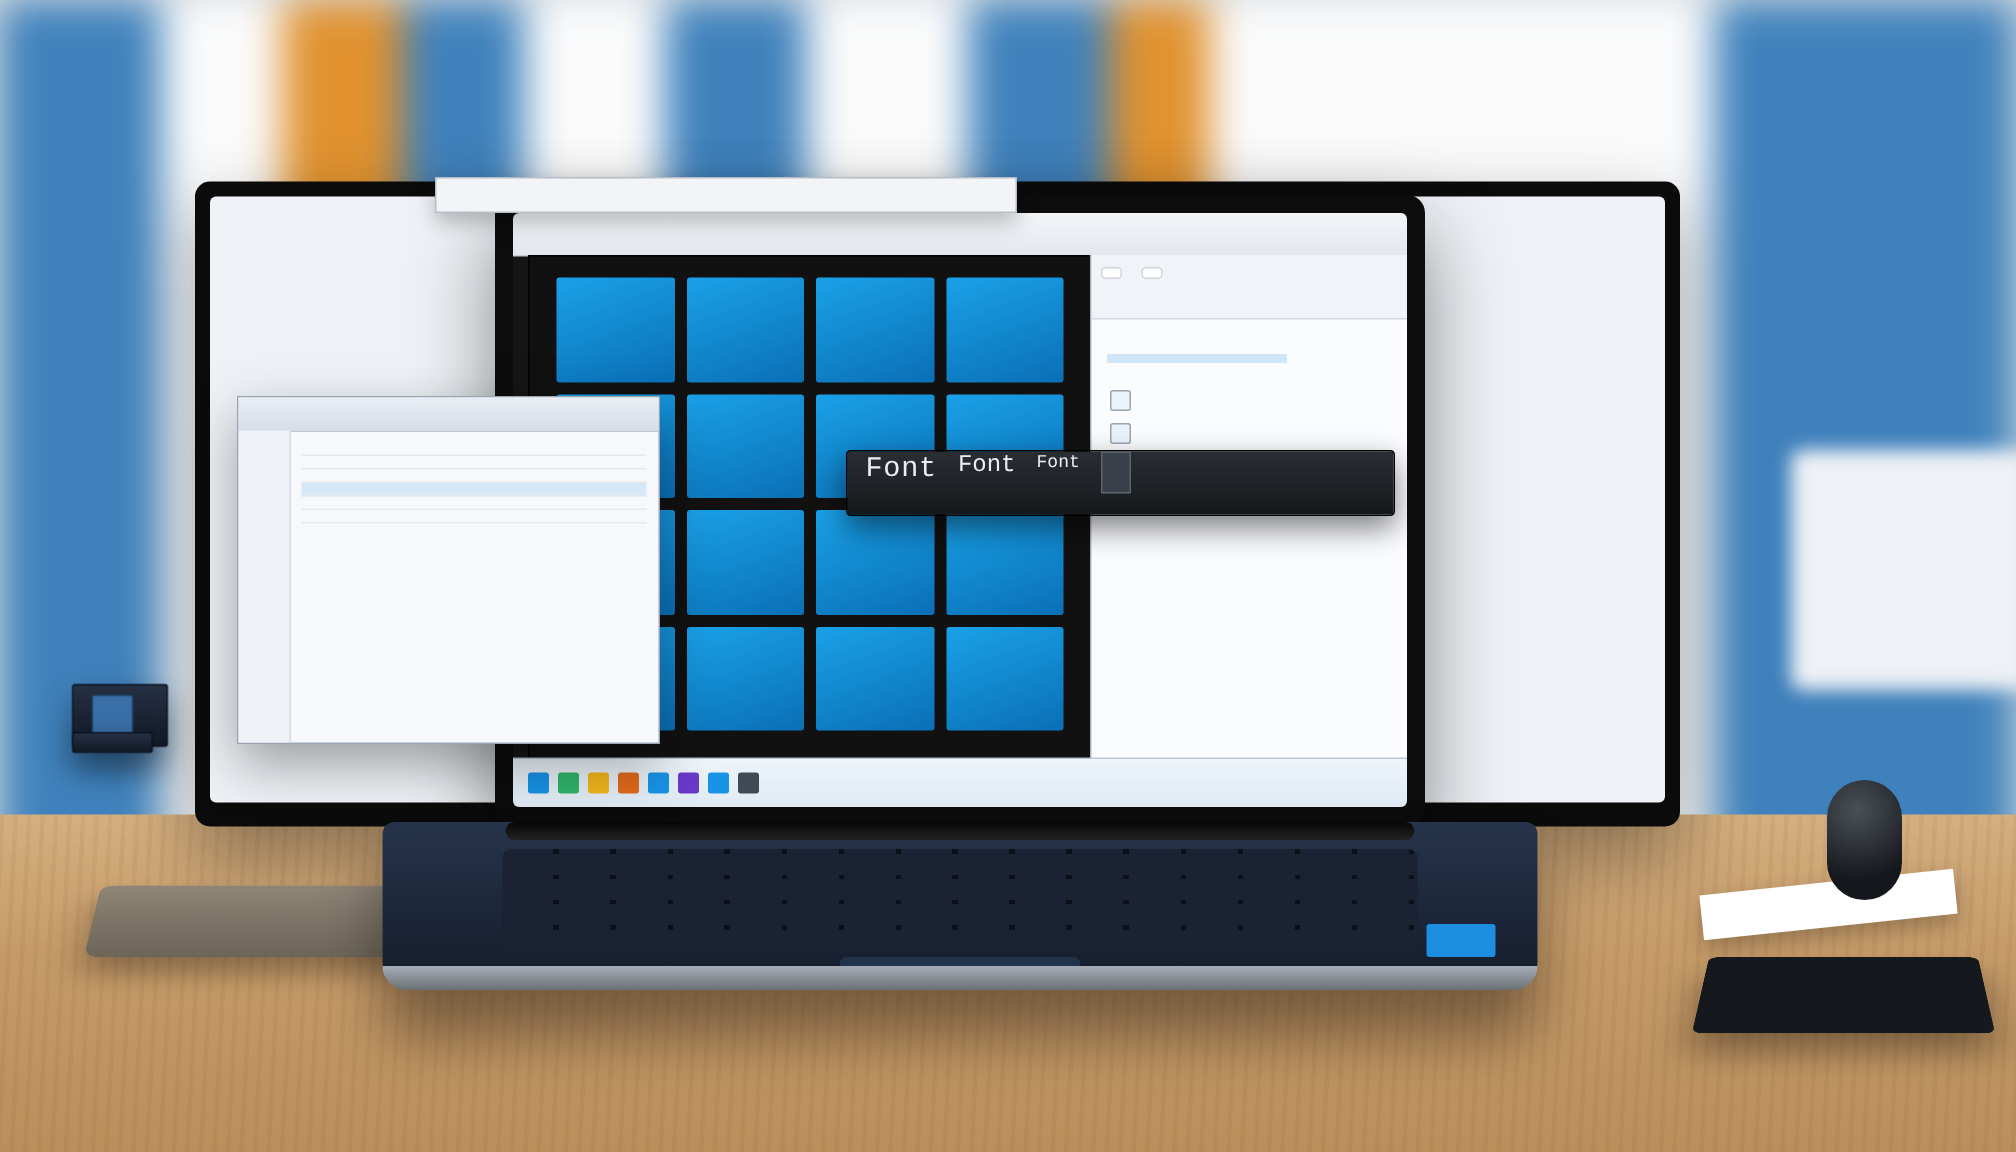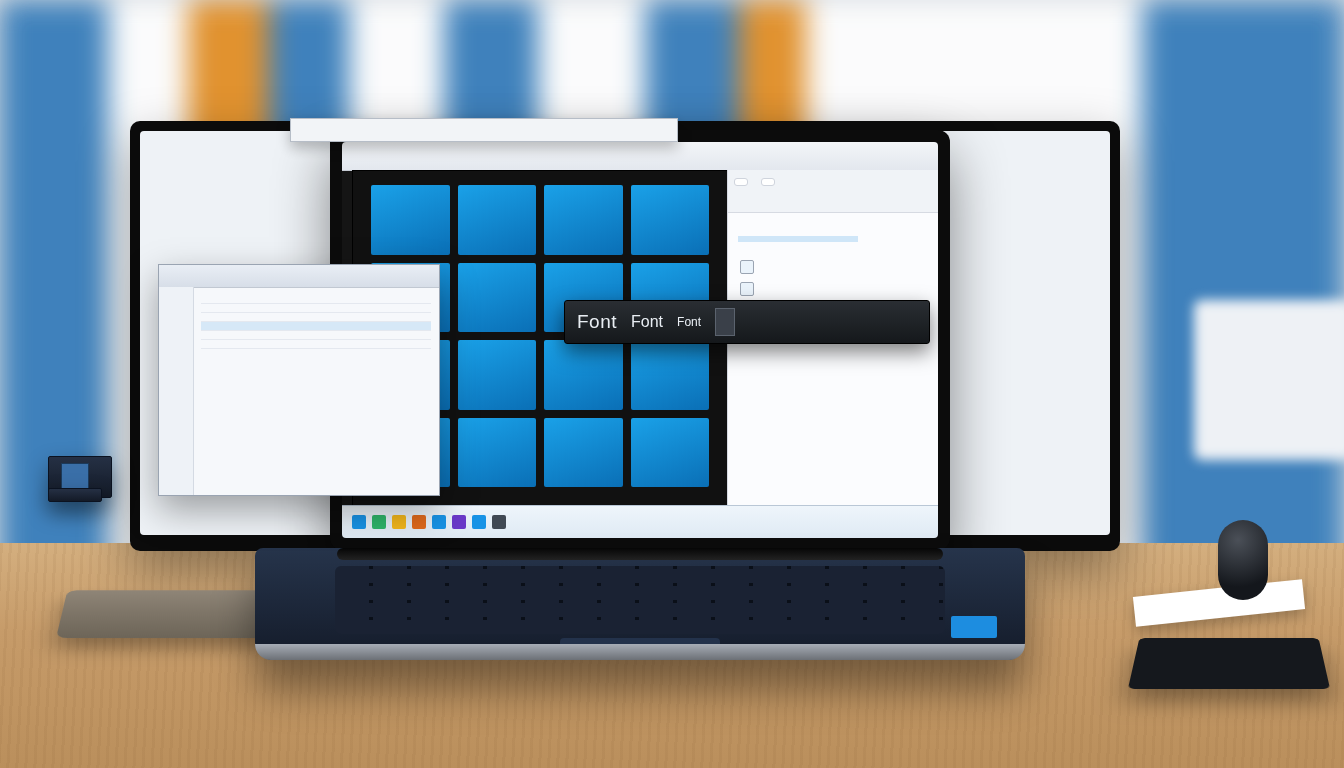--- a/index.html
+++ b/index.html
@@ -52,23 +52,23 @@
   .tile{background:linear-gradient(160deg,#1aa1e8,#0a6fb6);border-radius:2px}
   .rpanel{position:absolute;right:0;top:28px;bottom:32px;width:210px;background:#fbfcfe;border-left:1px solid #d6dae2}
   .ribbon{position:absolute;left:0;right:0;top:0;height:42px;background:#f0f3f7;border-bottom:1px solid #d6dae2}
   .ribbtn{display:inline-block;margin:8px 3px 0 6px;padding:3px 6px;font-size:8px;color:#3a3f47;border:1px solid #cfd4dd;border-radius:3px;background:#fff}
   .rlist{position:absolute;left:10px;top:86px;right:10px}
   .ritem{display:flex;align-items:center;gap:6px;padding:4px 2px;font-size:9px;color:#2b2f36}
   .ritem .ico{width:12px;height:12px;border:1px solid #9aa4b2;border-radius:2px;background:#eaf3fb}
   .rlink{color:#1466c3;text-decoration:underline;font-size:9px;margin-top:6px;display:block}
   
   .fontbar{position:absolute;left:222px;top:158px;width:340px;height:42px;padding:0 12px;
-           display:flex;align-items:center;gap:14px;color:#e9eef3;
+           display:flex;align-items:flex-start;gap:14px;color:#e9eef3;
            background:linear-gradient(180deg,#2a2e33,#15181b);border:1px solid #000;border-radius:3px;
-           font-family:Liberation Sans, sans-serif;box-shadow:0 8px 20px rgba(0,0,0,.5)}
+           font-family:Liberation Mono, monospace;box-shadow:0 8px 20px rgba(0,0,0,.5)}
   .fontbar .big{font-size:19px;letter-spacing:.5px}
   .fontbar .mid{font-size:16px}
   .fontbar .sm{font-size:12px}
   .fontbar .chip{width:18px;height:26px;background:#3a4049;border:1px solid #5b636e}
   .fontbar .mini{font-size:9px;color:#b7c0c9;margin-left:auto}
   
   .taskbar{position:absolute;left:0;right:0;bottom:0;height:32px;
            background:linear-gradient(180deg,#eef5fb,#dfeaf4);border-top:1px solid #b9c7d6;
            display:flex;align-items:center;gap:6px;padding:0 10px}
   .tb{width:14px;height:14px;border-radius:2px}

